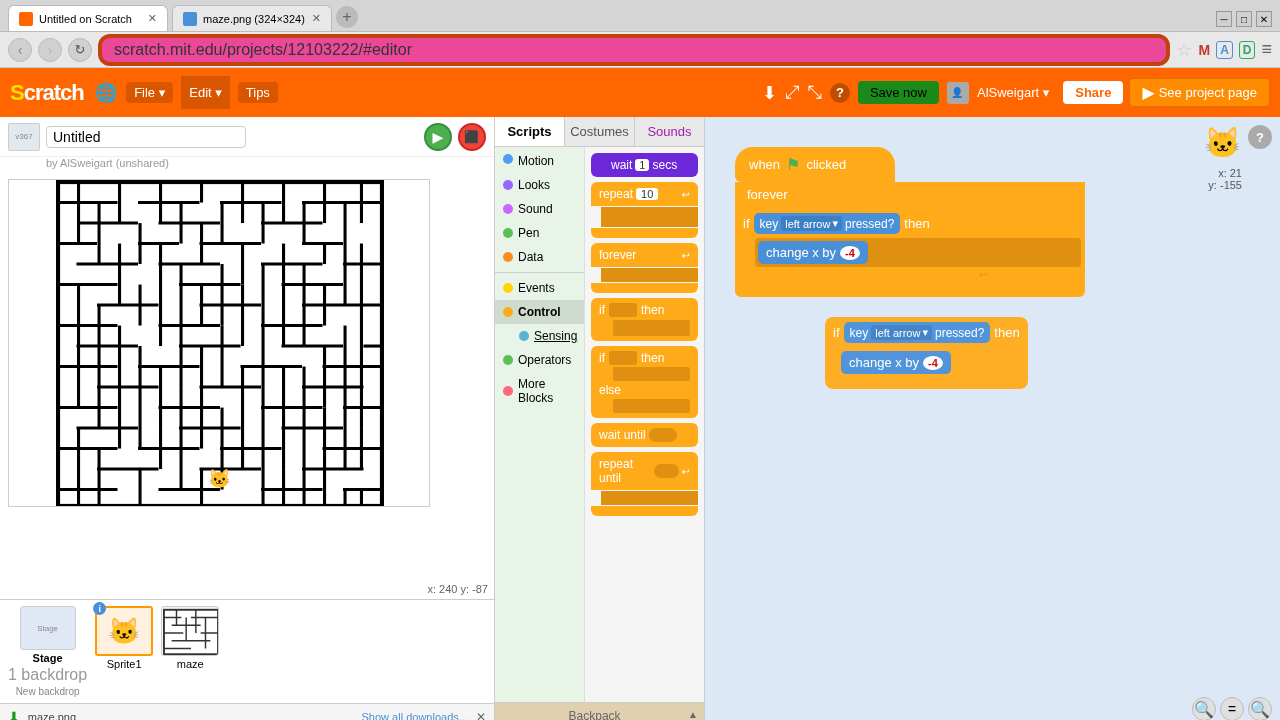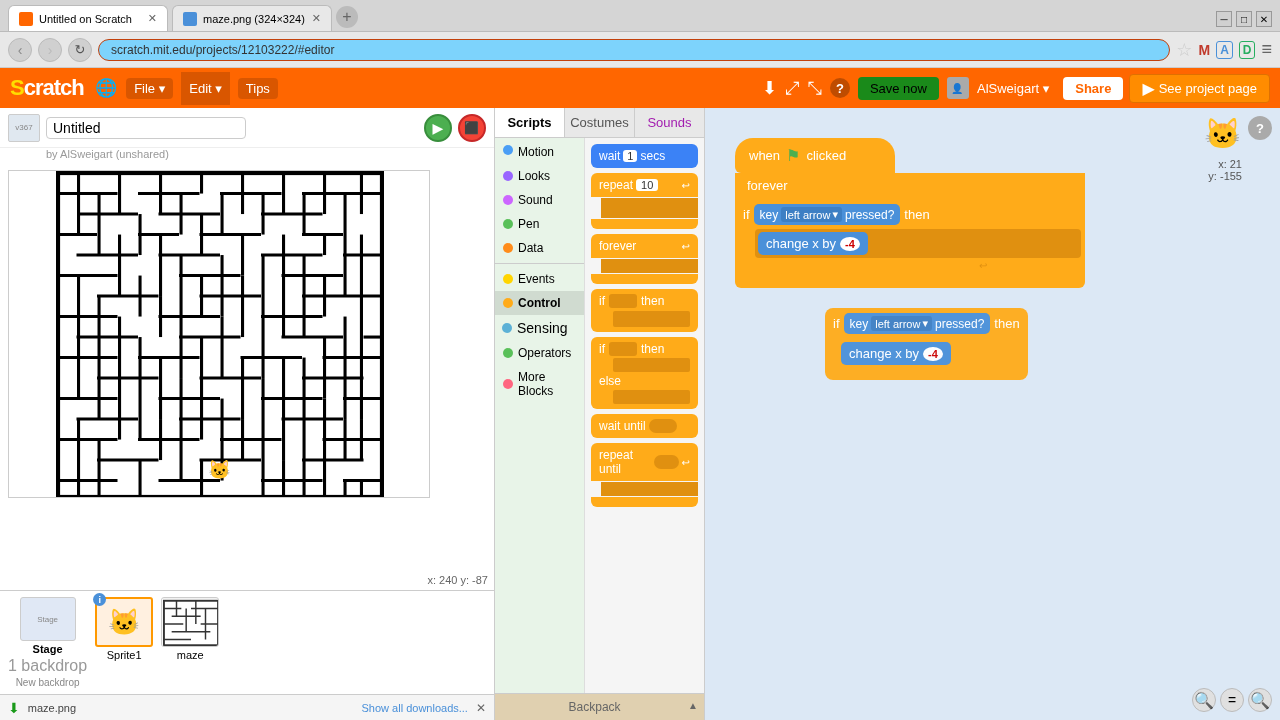--- a/index.html
+++ b/index.html
@@ -24,31 +24,31 @@
     <div style="width:16px;height:16px;background:#d0d0d0;border:1px solid #999;display:flex;align-items:center;justify-content:center;font-size:10px;cursor:pointer;">─</div>
     <div style="width:16px;height:16px;background:#d0d0d0;border:1px solid #999;display:flex;align-items:center;justify-content:center;font-size:10px;cursor:pointer;">□</div>
     <div style="width:16px;height:16px;background:#d0d0d0;border:1px solid #999;display:flex;align-items:center;justify-content:center;font-size:10px;cursor:pointer;">✕</div>
   </div>
 </div>
 
 <div style="background:#e8e8e8;height:36px;display:flex;align-items:center;padding:0 8px;gap:6px;border-bottom:1px solid #ccc;">
   <div style="width:24px;height:24px;background:#d0d0d0;border-radius:50%;display:flex;align-items:center;justify-content:center;cursor:pointer;border:1px solid #bbb;font-size:14px;color:#888;">‹</div>
   <div style="width:24px;height:24px;background:#d0d0d0;border-radius:50%;display:flex;align-items:center;justify-content:center;cursor:pointer;border:1px solid #bbb;font-size:14px;color:#bbb;">›</div>
   <div style="width:24px;height:24px;background:#d0d0d0;border-radius:50%;display:flex;align-items:center;justify-content:center;cursor:pointer;border:1px solid #bbb;font-size:13px;color:#555;">↻</div>
-  <div style="flex:1;background:#7dd3fc;border:1px solid #c2410c;border-radius:12px;padding:3px 12px;font-size:12px;color:#333;">
+  <div style="flex:1;background:#ec4899;border:4px solid #c2410c;border-radius:12px;padding:3px 12px;font-size:16px;color:#333;">
     <span>scratch.mit.edu/projects/12103222/#editor</span>
   </div>
   <div style="font-size:18px;color:#ccc;cursor:pointer;">☆</div>
   <div style="font-size:14px;color:#c0392b;cursor:pointer;font-weight:bold;">M</div>
   <div style="font-size:12px;color:#4a90d9;cursor:pointer;font-weight:bold;border:1px solid #4a90d9;border-radius:3px;padding:1px 3px;">A</div>
   <div style="font-size:12px;color:#27ae60;cursor:pointer;font-weight:bold;border:1px solid #27ae60;border-radius:3px;padding:1px 3px;">D</div>
   <div style="font-size:18px;color:#666;cursor:pointer;">≡</div>
 </div>
 
-<div style="background:#ff6600;height:40px;display:flex;align-items:center;padding:0 10px;gap:8px;">
+<div style="background:#ff6600;height:49px;display:flex;align-items:center;padding:0 10px;gap:8px;">
   <div style="color:white;font-weight:900;font-size:22px;font-family:Arial Black,sans-serif;letter-spacing:-1px;">
     <span style="color:#ffdd00;">S</span><span>cratch</span>
   </div>
   <div style="color:white;font-size:18px;cursor:pointer;margin-left:4px;">🌐</div>
   <div style="color:white;font-size:13px;padding:3px 8px;border-radius:4px;cursor:pointer;background:rgba(0,0,0,0.15);">
     <span>File ▾</span>
   </div>
   <div style="color:white;font-size:13px;padding:9px 8px;border-radius:0;cursor:pointer;background:rgba(0,0,0,0.15);">
     <span>Edit ▾</span>
   </div>
@@ -351,37 +351,37 @@
         </div>
         <hr style="border:none;border-top:1px solid #ccc;margin:3px 0;">
         <div style="padding:5px 8px;font-size:12px;cursor:pointer;display:flex;align-items:center;gap:5px;">
           <div style="width:10px;height:10px;border-radius:50%;background:#ffd500;flex-shrink:0;"></div>
           <span>Events</span>
         </div>
         <div style="padding:5px 8px;font-size:12px;cursor:pointer;background:rgba(0,0,0,0.1);font-weight:bold;display:flex;align-items:center;gap:5px;">
           <div style="width:10px;height:10px;border-radius:50%;background:#ffab19;flex-shrink:0;"></div>
           <span>Control</span>
         </div>
-        <div style="padding:5px 7px;font-size:14px;cursor:pointer;display:flex;align-items:center;gap:5px;">
+        <div style="padding:5px 24px;font-size:12px;cursor:pointer;display:flex;align-items:center;gap:5px;text-decoration:underline;">
           <div style="width:10px;height:10px;border-radius:50%;background:#5cb1d6;flex-shrink:0;"></div>
           <span>Sensing</span>
         </div>
         <div style="padding:5px 8px;font-size:12px;cursor:pointer;display:flex;align-items:center;gap:5px;">
           <div style="width:10px;height:10px;border-radius:50%;background:#59c059;flex-shrink:0;"></div>
           <span>Operators</span>
         </div>
         <div style="padding:5px 8px;font-size:12px;cursor:pointer;display:flex;align-items:center;gap:5px;">
           <div style="width:10px;height:10px;border-radius:50%;background:#ff6680;flex-shrink:0;"></div>
           <span>More Blocks</span>
         </div>
       </div>
 
       <div style="flex:1;overflow-y:auto;padding:6px;background:#f5f5f5;display:flex;flex-direction:column;gap:5px;">
 
-        <div style="background:#3b82f6;border-radius:6px;padding:5px 8px;font-size:12px;color:white;cursor:grab;display:flex;align-items:center;gap:3px;white-space:nowrap;">
+        <div style="background:#6d28d9;border-radius:6px;padding:5px 20px;font-size:12px;color:white;cursor:grab;display:flex;align-items:center;gap:3px;white-space:nowrap;">
           <span>wait</span>
           <span style="background:white;color:#333;border-radius:3px;padding:0px 4px;font-size:11px;">1</span>
           <span>secs</span>
         </div>
 
         <div style="background:#ffab19;border-radius:6px 6px 0 0;padding:5px 8px;font-size:12px;color:white;cursor:grab;display:flex;align-items:center;gap:3px;">
           <span>repeat</span>
           <span style="background:white;color:#333;border-radius:3px;padding:0px 5px;font-size:11px;">10</span>
           <span style="margin-left:auto;font-size:10px;">↩</span>
         </div>

